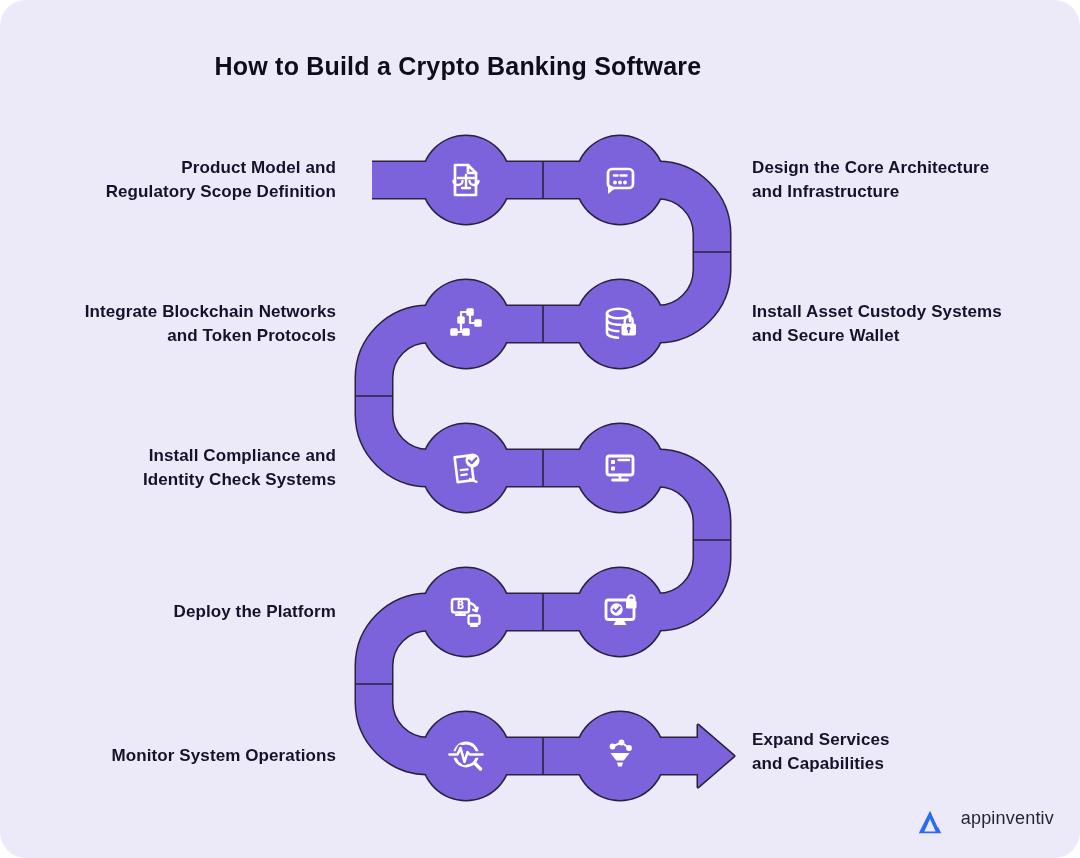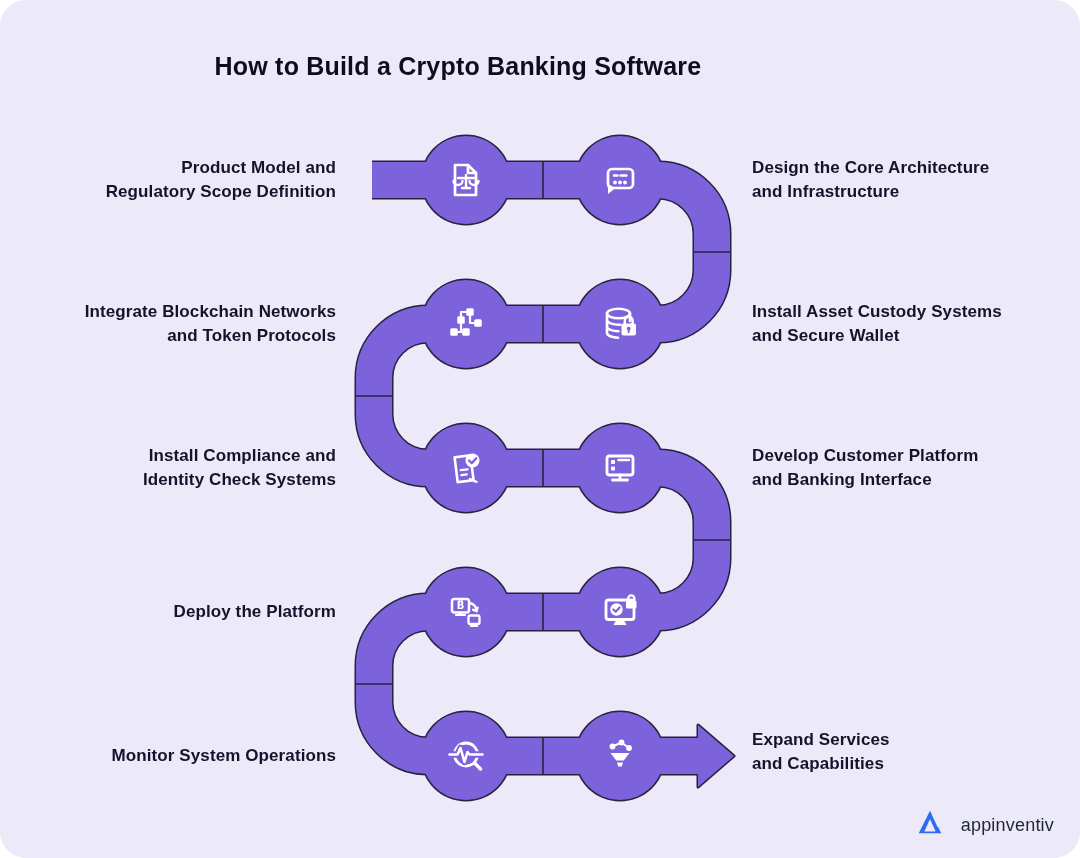--- a/index.html
+++ b/index.html
@@ -6,21 +6,21 @@
   .stage{position:relative;width:1080px;height:858px;background:#ffffff;overflow:hidden;
          font-family:"Liberation Sans",sans-serif;}
   .canvas{position:absolute;inset:0;background:#ECE9F8;border-radius:26px;}
   .title{position:absolute;top:52px;left:0;width:916px;text-align:center;
          font-size:25px;font-weight:bold;color:#0f0d1c;letter-spacing:.2px;}
   .flow-svg{position:absolute;left:0;top:0;}
   .lbl{position:absolute;font-size:17px;line-height:24px;font-weight:bold;
        color:#16122b;white-space:pre-line;letter-spacing:.1px;}
   .lbl.left{text-align:right;right:744px;width:340px;}
   .lbl.right{text-align:left;left:752px;width:310px;}
-  .logo{position:absolute;right:26px;bottom:22px;display:flex;align-items:flex-end;gap:18px;}
+  .logo{position:absolute;right:26px;bottom:22px;display:flex;align-items:flex-start;gap:18px;}
   .logo-text{font-size:18px;font-weight:500;color:#1f2733;letter-spacing:.2px;}
 </style>
 </head>
 <body>
 
 <div class="stage">
   <div class="canvas"></div>
 
   <div class="title">How to Build a Crypto Banking Software</div>
 
@@ -177,22 +177,20 @@
   <div class="lbl left" style="top:156px">Product Model and
 Regulatory Scope Definition</div>
   <div class="lbl right" style="top:300px">Install Asset Custody Systems
 and Secure Wallet</div>
   <div class="lbl right" style="top:156px">Design the Core Architecture
 and Infrastructure</div>
   <div class="lbl left" style="top:300px">Integrate Blockchain Networks
 and Token Protocols</div>
   <div class="lbl left" style="top:444px">Install Compliance and
 Identity Check Systems</div>
-  <div class="lbl right" style="top:444px">Develop Customer Platform
-and Banking Interface</div>
   <div class="lbl left" style="top:600px">Deploy the Platform</div>
   <div class="lbl left" style="top:744px">Monitor System Operations</div>
   <div class="lbl right" style="top:728px">Expand Services
 and Capabilities</div>
 
   <div class="logo">
     <svg width="26" height="28" viewBox="0 0 30 32">
       <polygon points="2,29 15,3 28,29" fill="#2E6BF3"></polygon>
       <polygon points="15,12.5 21.5,27 8.5,27" fill="#ECE9F8"></polygon>
       <line x1="18.5" y1="7.5" x2="25" y2="21.5" stroke="#ECE9F8" stroke-width="2.6"></line>

